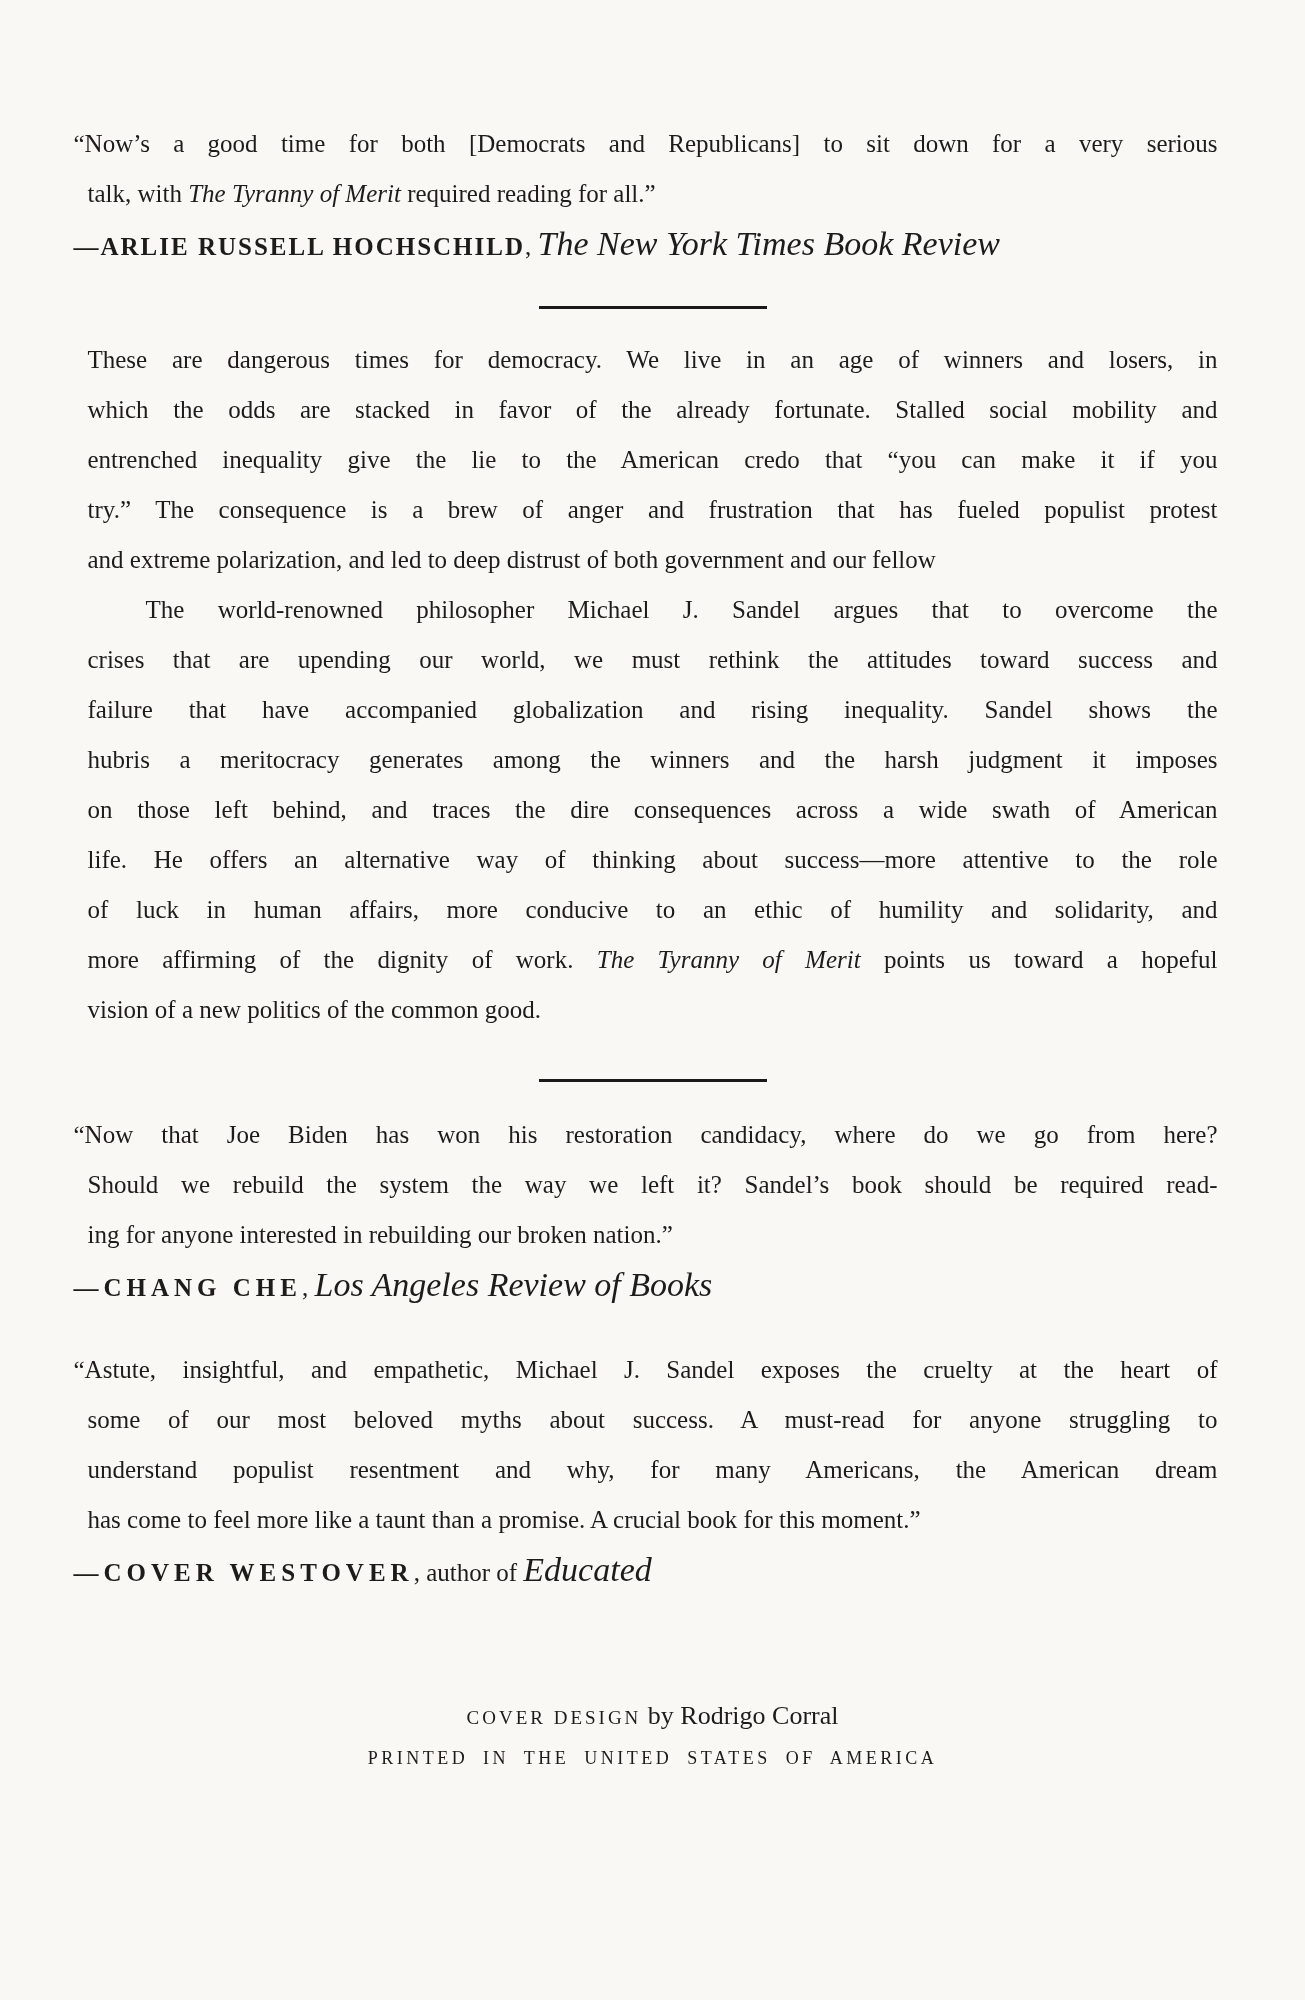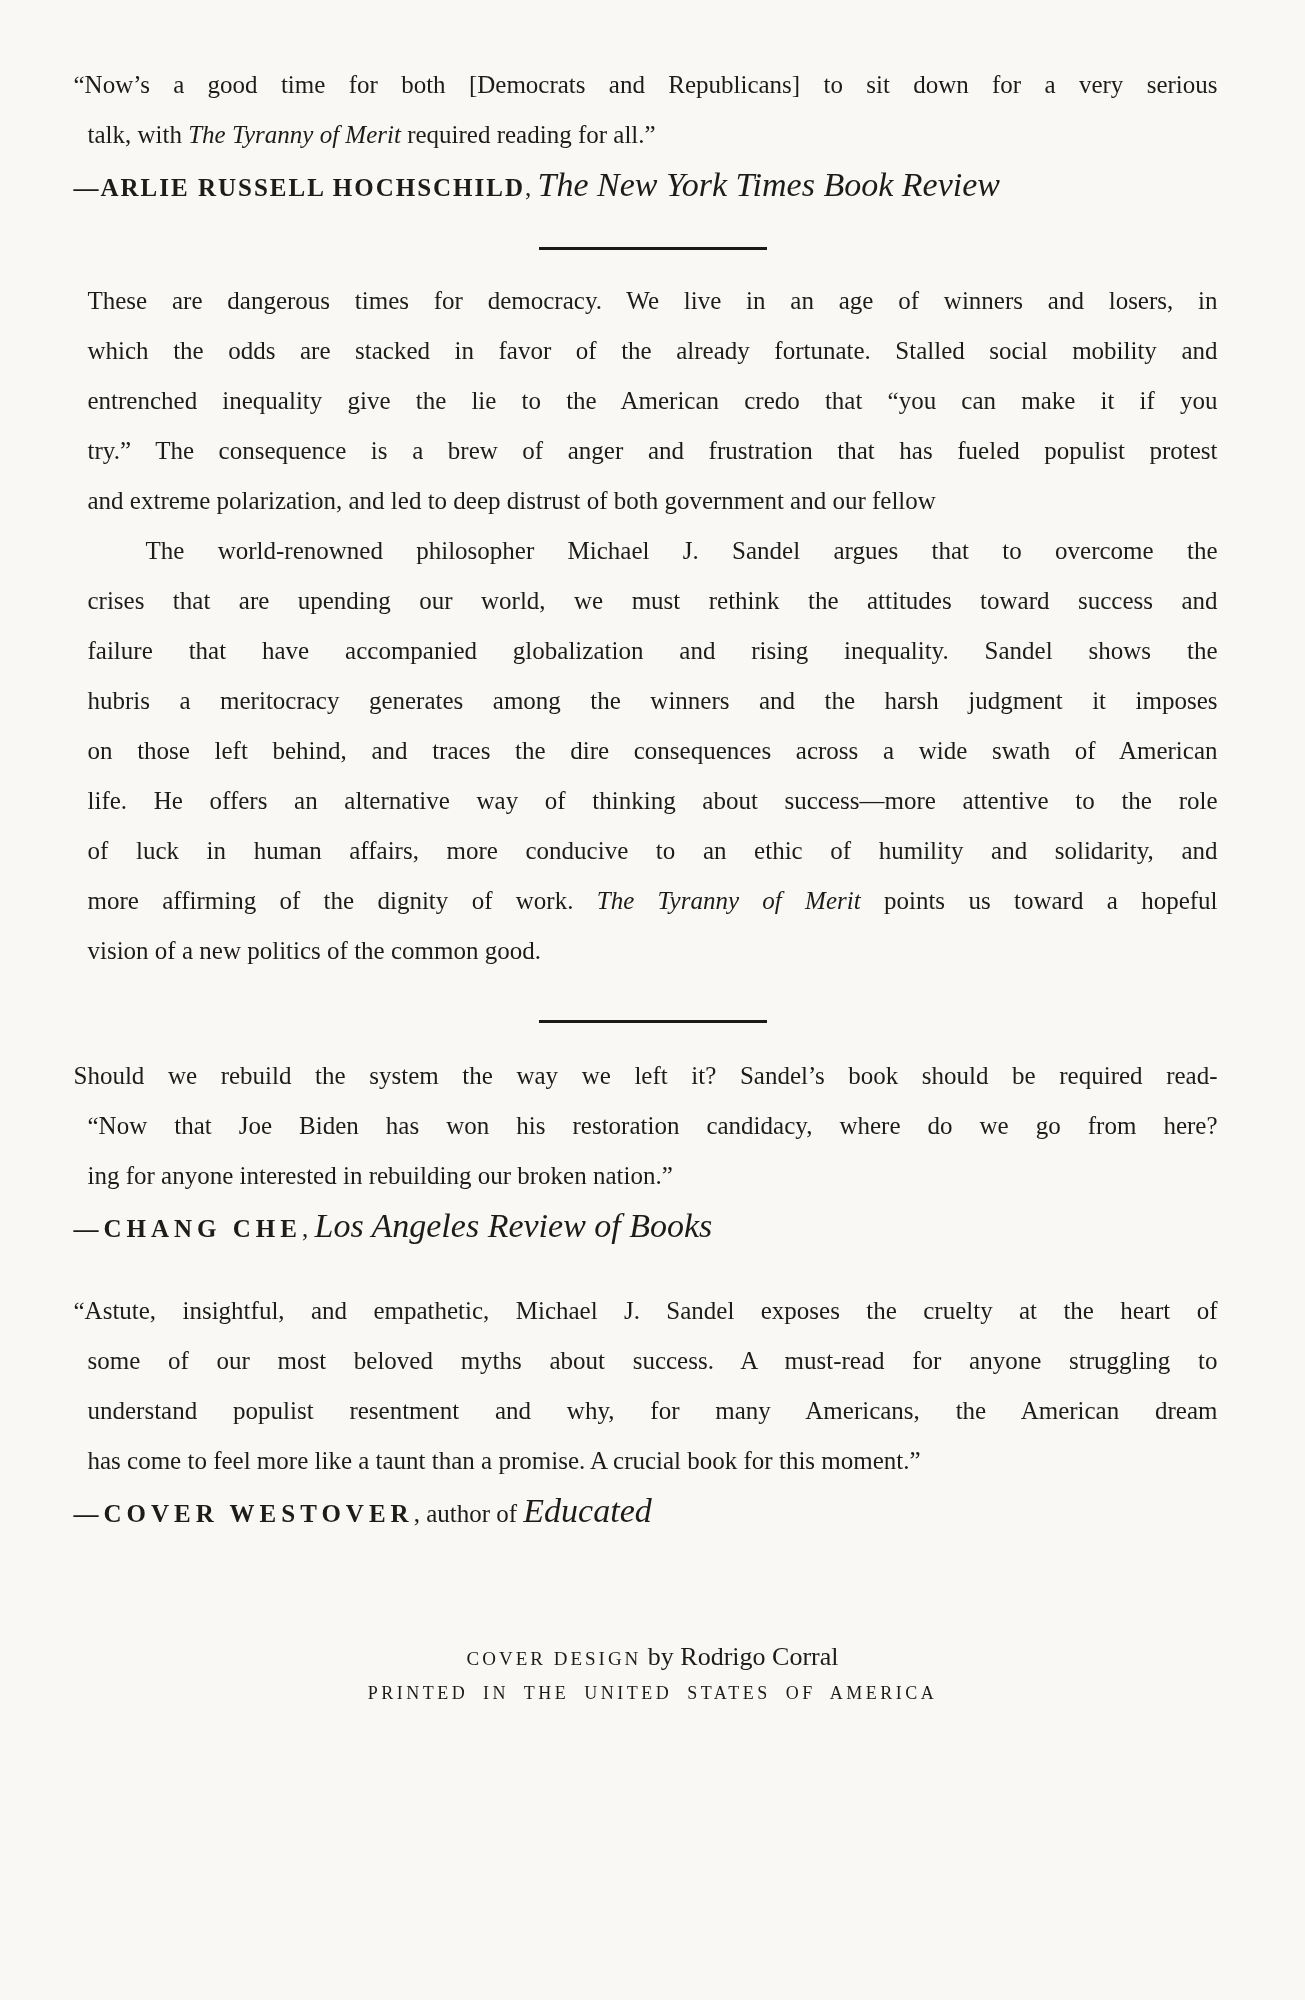--- a/index.html
+++ b/index.html
@@ -10,21 +10,21 @@
     width: 1305px;
     height: 2000px;
     background: #faf8f5;
     color: #1e1c1a;
     font-family: "Liberation Serif", "DejaVu Serif", serif;
     overflow: hidden;
   }
   .column {
     width: 1130px;
     margin: 0 auto;
-    padding-top: 60px;
+    padding-top: 119px;
   }
   
   .tblock {
     font-size: 25px;
     line-height: 50px;
   }
   .tblock .line:not(:last-child) {
     text-align: justify;
     text-align-last: justify;
   }
@@ -71,20 +71,21 @@
     letter-spacing: 4px;
   }
   .picador-sep {
     font-family: "Liberation Sans", sans-serif;
     font-weight: 400;
     font-size: 26px;
     margin: 0 8px 0 4px;
   }
   .picador-url { font-size: 19px; letter-spacing: 3px; }
   .printed-line {
+    margin-top: 6px;
     line-height: 30px;
     font-size: 18px;
     letter-spacing: 3.5px;
     word-spacing: 7px;
   }
 </style>
 </head>
 <body>
 
 <div class="column">
@@ -114,22 +115,22 @@
       <div class="line"><span>on those left behind, and traces the dire consequences across a wide swath of American</span></div>
       <div class="line"><span>life. He offers an alternative way of thinking about success—more attentive to the role</span></div>
       <div class="line"><span>of luck in human affairs, more conducive to an ethic of humility and solidarity, and</span></div>
       <div class="line"><span>more affirming of the dignity of work. </span><span class="it">The Tyranny of Merit</span><span> points us toward a hopeful</span></div>
       <div class="line"><span>vision of a new politics of the common good.</span></div>
     </div>
 
   <div class="divider d2"></div>
 
   <div class="tblock hang">
+      <div class="line"><span>“Now that Joe Biden has won his restoration candidacy, where do we go from here?</span></div>
       <div class="line"><span>Should we rebuild the system the way we left it? Sandel’s book should be required read-</span></div>
-      <div class="line"><span>“Now that Joe Biden has won his restoration candidacy, where do we go from here?</span></div>
       <div class="line"><span>ing for anyone interested in rebuilding our broken nation.”</span></div>
     </div>
   <div class="attribution">
     <span class="attr-name wide">—CHANG CHE</span><span>, </span><span class="attr-source">Los Angeles Review of Books</span>
   </div>
 
   <div class="tblock hang quote-westover">
       <div class="line"><span>“Astute, insightful, and empathetic, Michael J. Sandel exposes the cruelty at the heart of</span></div>
       <div class="line"><span>some of our most beloved myths about success. A must-read for anyone struggling to</span></div>
       <div class="line"><span>understand populist resentment and why, for many Americans, the American dream</span></div>

